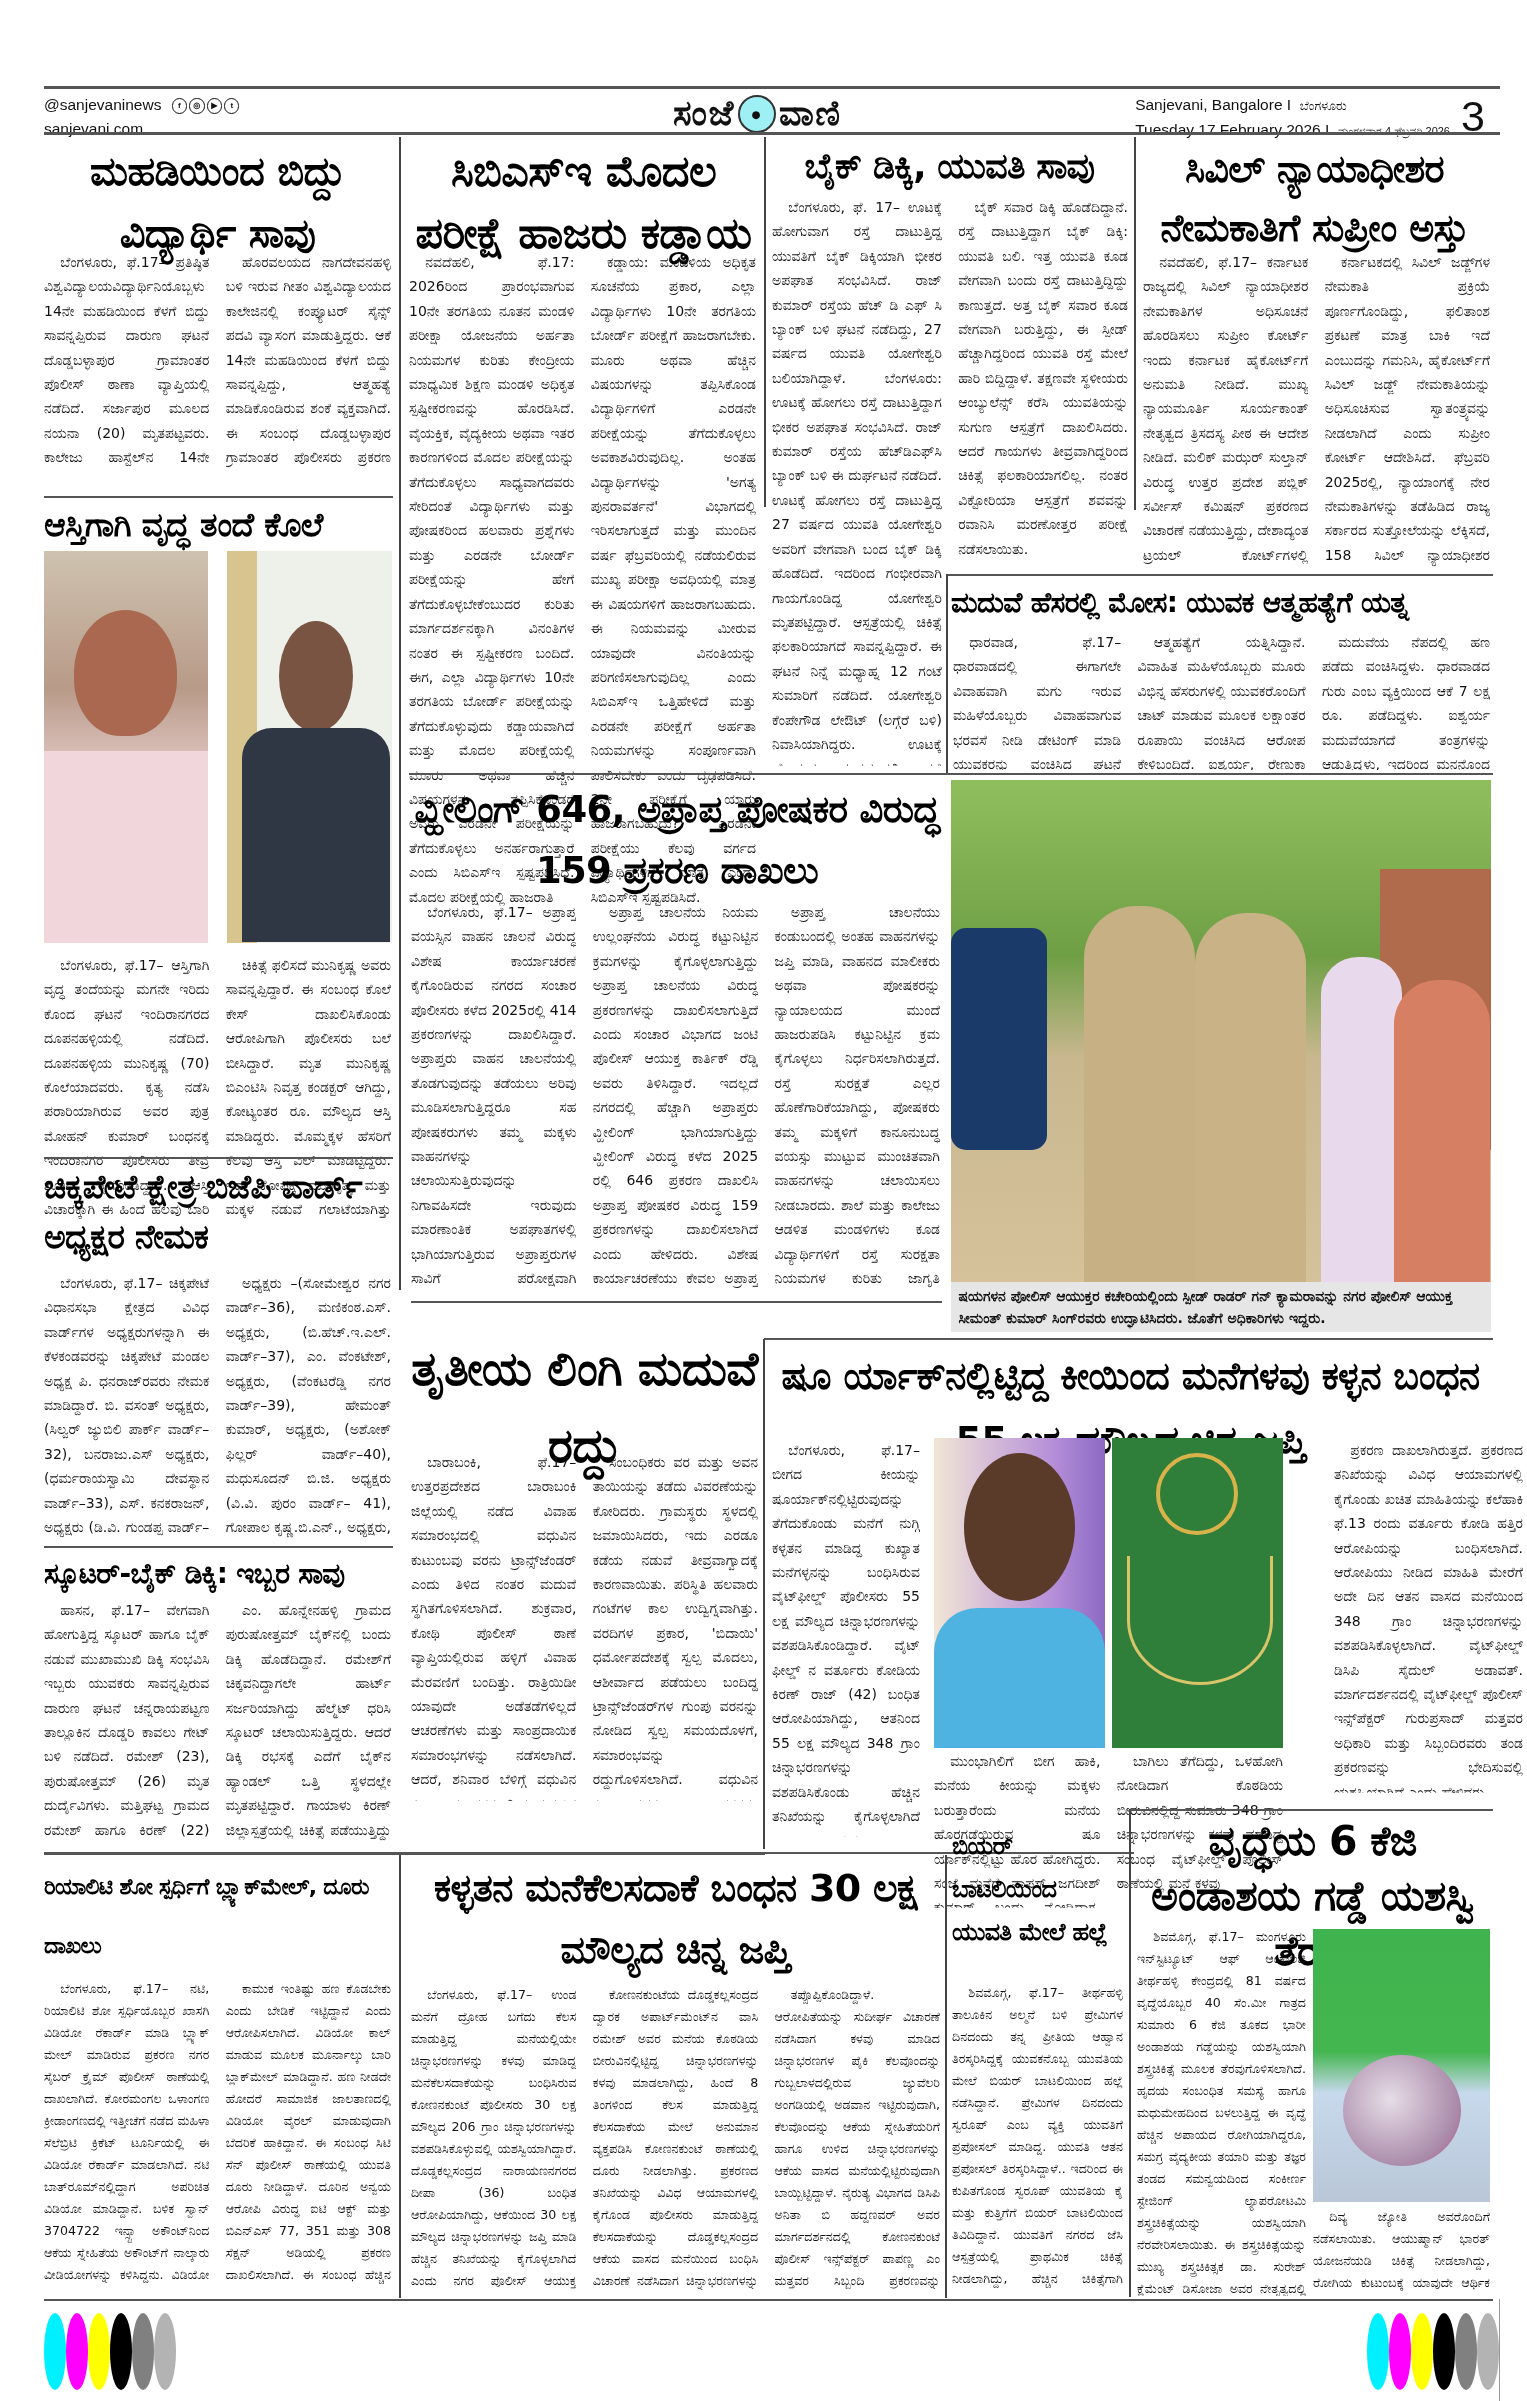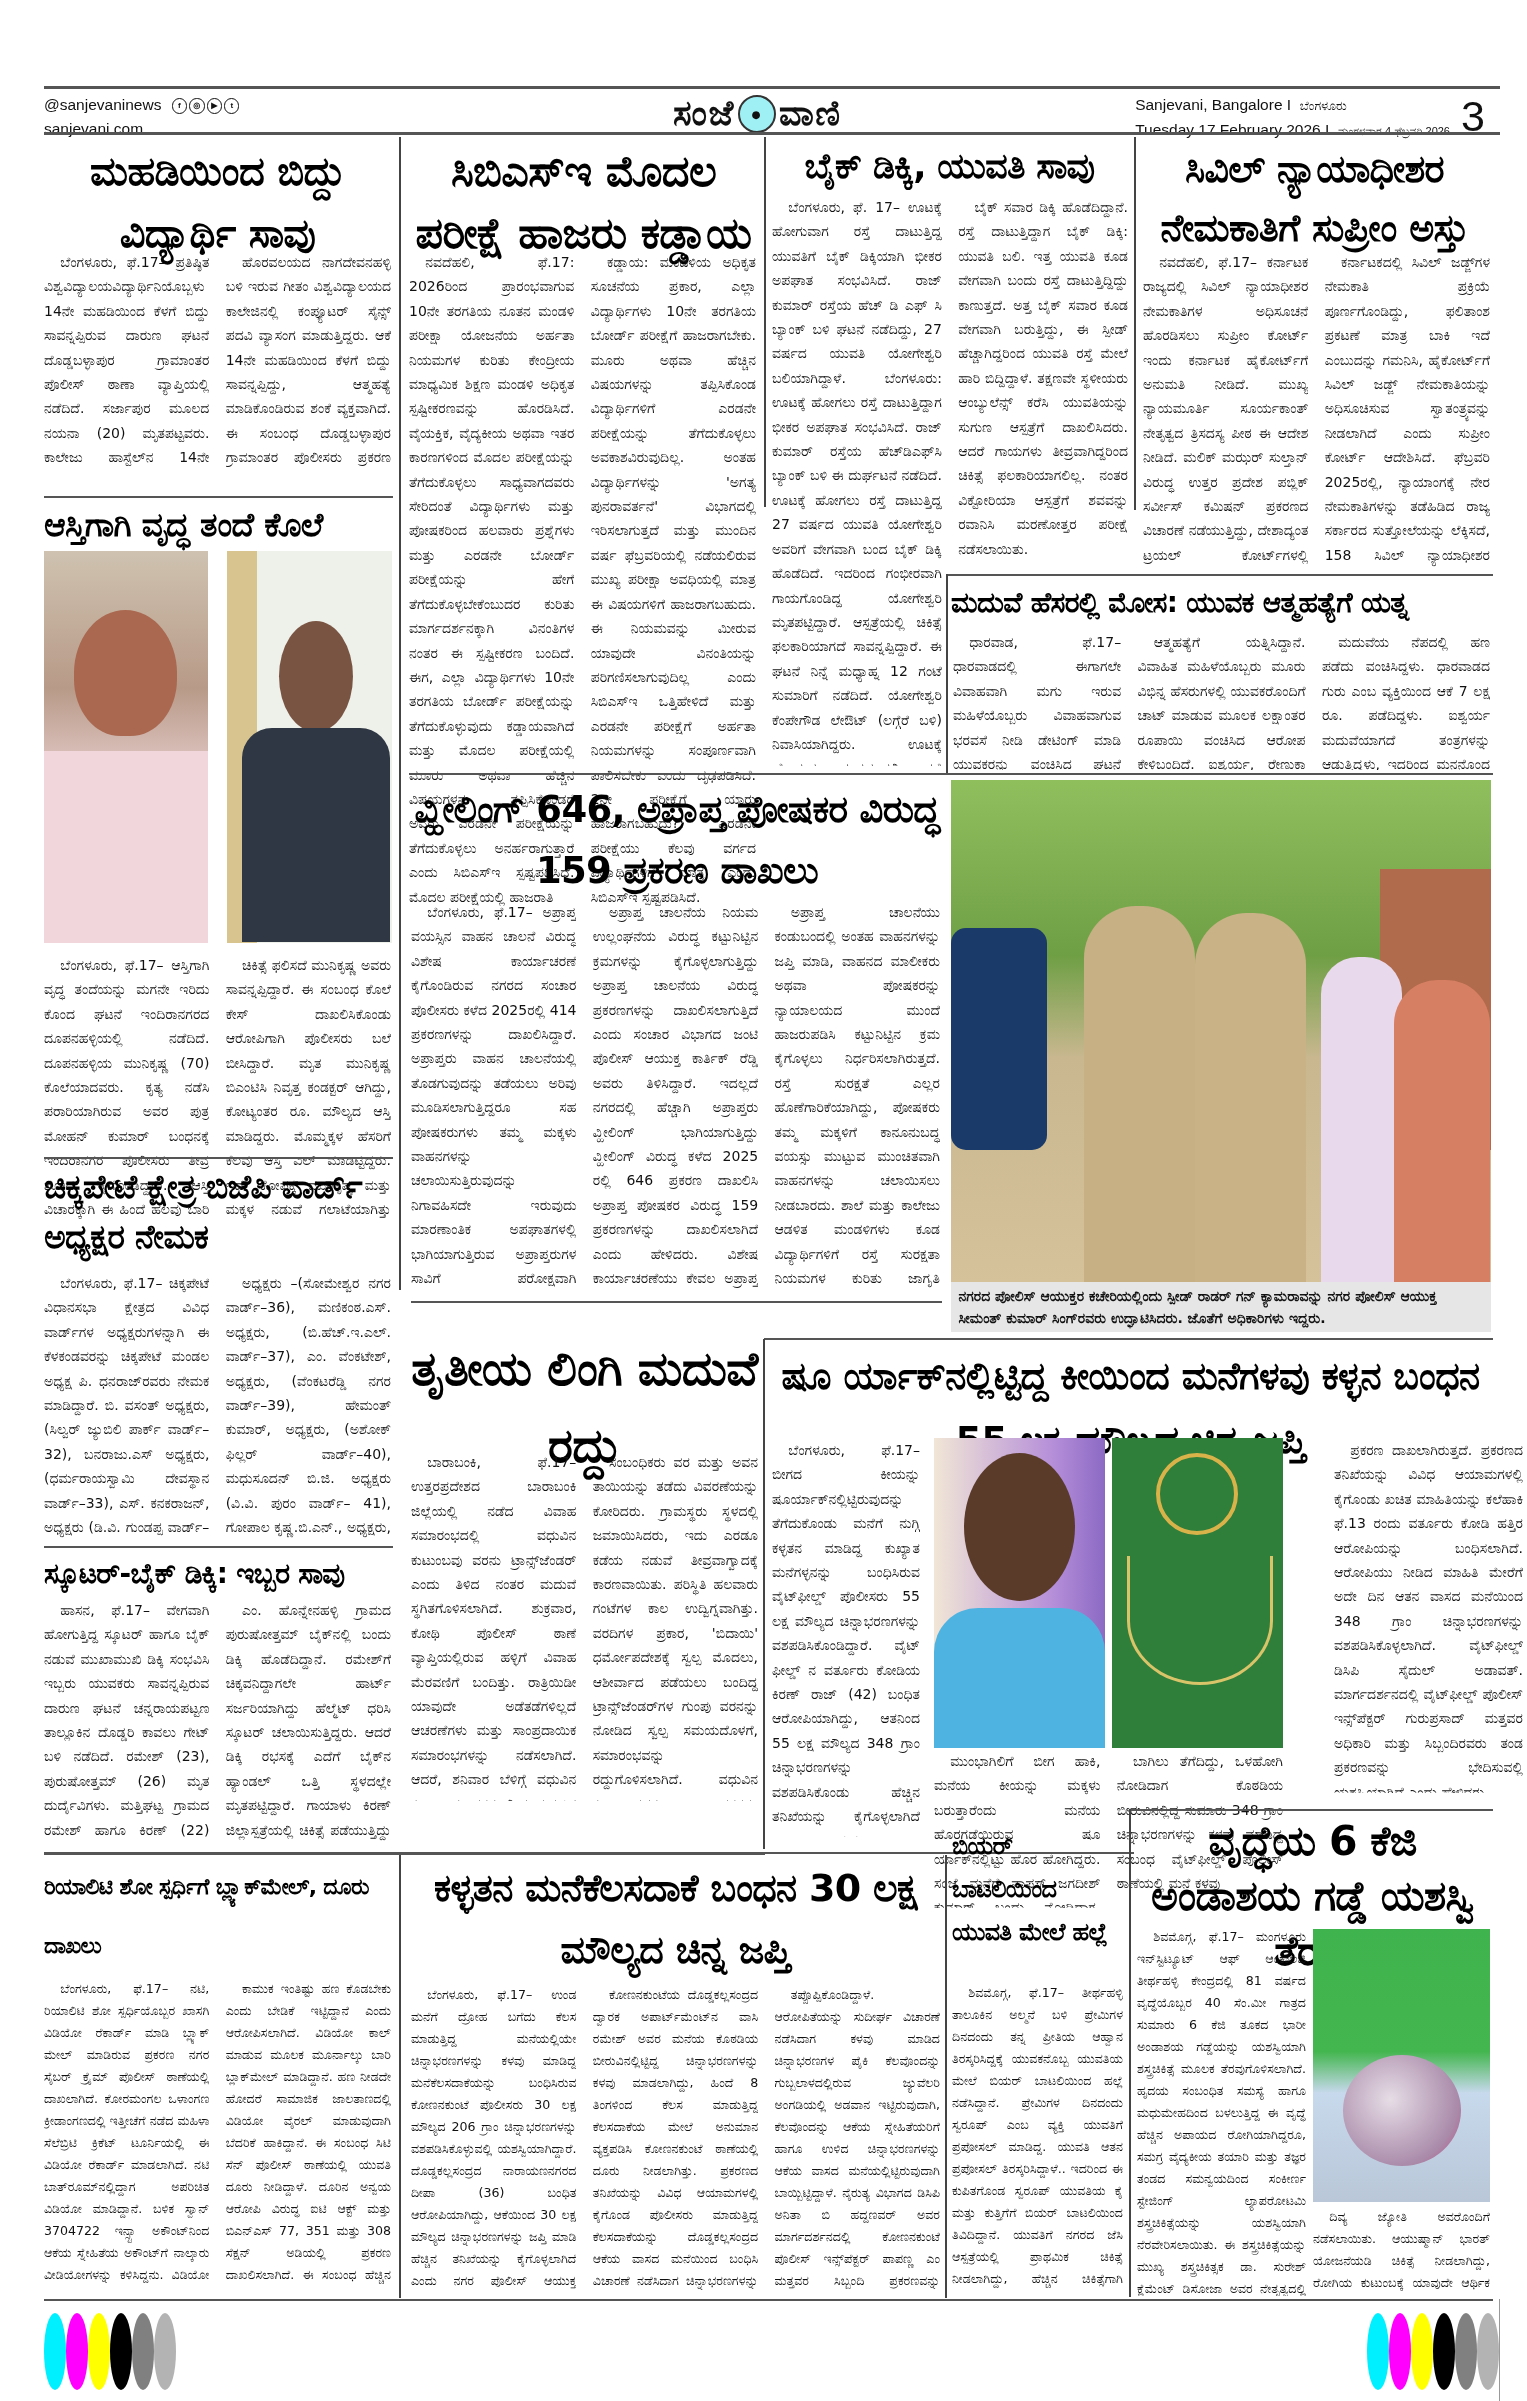--- a/index.html
+++ b/index.html
@@ -159,21 +159,21 @@
 
 <section>
   <div class="photo" style="left:951px;top:780px;width:540px;height:503px;background:linear-gradient(180deg,#8fbf5d 0%,#6f9f45 35%,#c8b78f 55%,#d6c29a 100%);">
     <div style="position:absolute;right:0;top:89px;width:111px;height:281px;background:#b06a4c;"></div>
     <div style="position:absolute;left:133px;top:126px;width:111px;height:377px;border-radius:52px 52px 0 0;background:#c6b084;"></div>
     <div style="position:absolute;left:244px;top:133px;width:111px;height:370px;border-radius:52px 52px 0 0;background:#c9b386;"></div>
     <div style="position:absolute;left:370px;top:177px;width:81px;height:325px;border-radius:37px 37px 0 0;background:#e8d9ec;"></div>
     <div style="position:absolute;left:443px;top:200px;width:96px;height:303px;border-radius:44px 44px 0 0;background:#d77f63;"></div>
     <div style="position:absolute;left:0;top:148px;width:96px;height:222px;background:#1a3a6a;border-radius:15px;"></div>
   </div>
-  <div class="caption" style="left:951px;top:1282px;width:540px;height:50px;">ನಗರದ ಪೋಲಿಸ್ ಆಯುಕ್ತರ ಕಚೇರಿಯಲ್ಲಿಂದು ಸ್ಪೀಡ್ ರಾಡರ್ ಗನ್ ಕ್ಯಾಮರಾವನ್ನು ನಗರ ಪೋಲಿಸ್ ಆಯುಕ್ತ ಸೀಮಂತ್ ಕುಮಾರ್ ಸಿಂಗ್‌ರವರು ಉದ್ಘಾಟಿಸಿದರು. ಜೊತೆಗೆ ಅಧಿಕಾರಿಗಳು ಇದ್ದರು.</div>
+  <div class="caption" style="left:951px;top:1282px;width:540px;height:50px;">ಷಯಗಳನ ಪೋಲಿಸ್ ಆಯುಕ್ತರ ಕಚೇರಿಯಲ್ಲಿಂದು ಸ್ಪೀಡ್ ರಾಡರ್ ಗನ್ ಕ್ಯಾಮರಾವನ್ನು ನಗರ ಪೋಲಿಸ್ ಆಯುಕ್ತ ಸೀಮಂತ್ ಕುಮಾರ್ ಸಿಂಗ್‌ರವರು ಉದ್ಘಾಟಿಸಿದರು. ಜೊತೆಗೆ ಅಧಿಕಾರಿಗಳು ಇದ್ದರು.</div>
 </section>
 
 <div class="rule" style="left:411px;top:1301px;width:531px;height:2.2px;"></div>
 <div class="rule" style="left:764px;top:1338px;width:729px;height:2.2px;"></div>
 
 <section>
   <div class="hl" style="left:44px;top:1162px;width:349px;font-size:33px;line-height:50px;text-align:left;">ಚಿಕ್ಕಪೇಟೆ ಕ್ಷೇತ್ರ ಬಿಜೆಪಿ ವಾರ್ಡ್ ಅಧ್ಯಕ್ಷರ ನೇಮಕ</div>
   <div class="cols" style="left:44px;top:1271px;width:347px;height:273px;">
     <div class="col">
         <p>ಬೆಂಗಳೂರು, ಫೆ.17– ಚಿಕ್ಕಪೇಟೆ ವಿಧಾನಸಭಾ ಕ್ಷೇತ್ರದ ವಿವಿಧ ವಾರ್ಡ್‌ಗಳ ಅಧ್ಯಕ್ಷರುಗಳನ್ನಾಗಿ ಈ ಕೆಳಕಂಡವರನ್ನು ಚಿಕ್ಕಪೇಟೆ ಮಂಡಲ ಅಧ್ಯಕ್ಷ ಪಿ. ಧನರಾಜ್‌ರವರು ನೇಮಕ ಮಾಡಿದ್ದಾರೆ. ಬಿ. ವಸಂತ್ ಅಧ್ಯಕ್ಷರು, (ಸಿಲ್ವರ್ ಜ್ಯುಬಿಲಿ ಪಾರ್ಕ್ ವಾರ್ಡ್–32), ಬನರಾಜು.ಎಸ್ ಅಧ್ಯಕ್ಷರು, (ಧರ್ಮರಾಯಸ್ವಾಮಿ ದೇವಸ್ಥಾನ ವಾರ್ಡ್–33), ಎಸ್. ಕನಕರಾಜನ್, ಅಧ್ಯಕ್ಷರು (ಡಿ.ವಿ. ಗುಂಡಪ್ಪ ವಾರ್ಡ್–34), ಜೆ.ಎಸ್. ರೇವಣ್ಣ ಸಿದ್ದಪ್ಪ, ಅಧ್ಯಕ್ಷರು, (ಹೊಂಬೇಗೌಡ ನಗರ ವಾರ್ಡ್–35), ಶಂಕರ್ ಶ್ರೀನಿವಾಸಯ್ಯ,</p>

